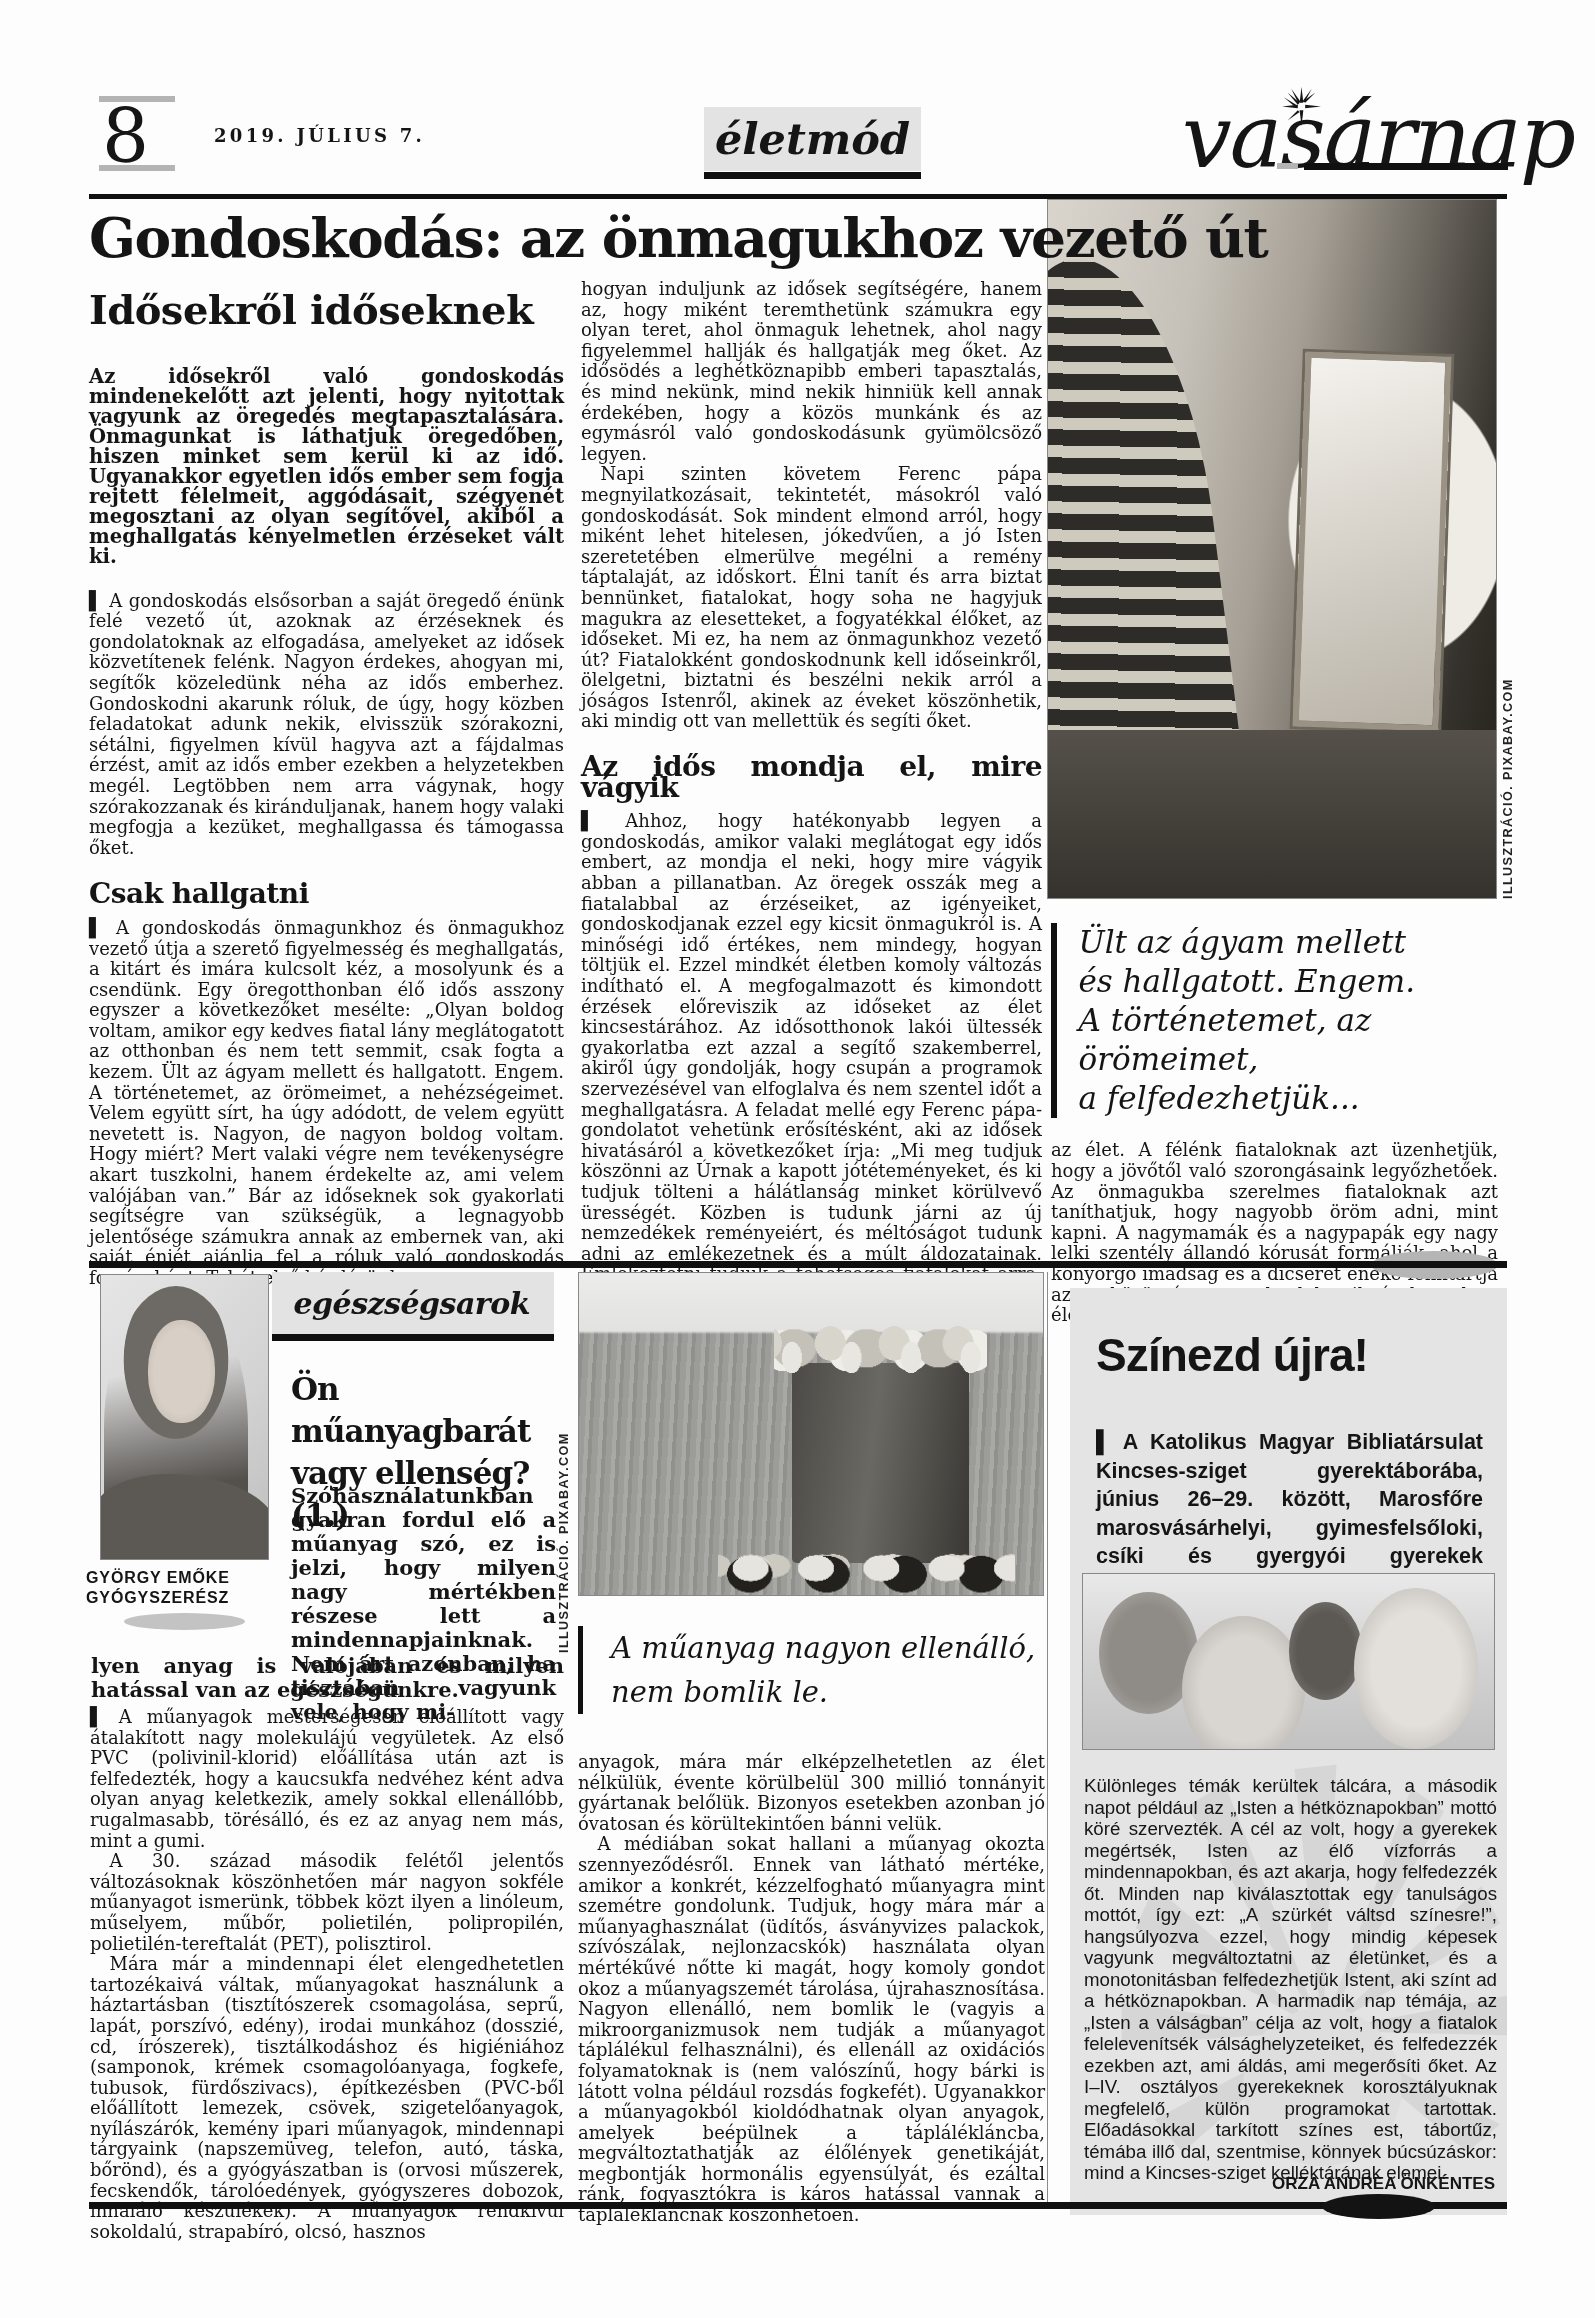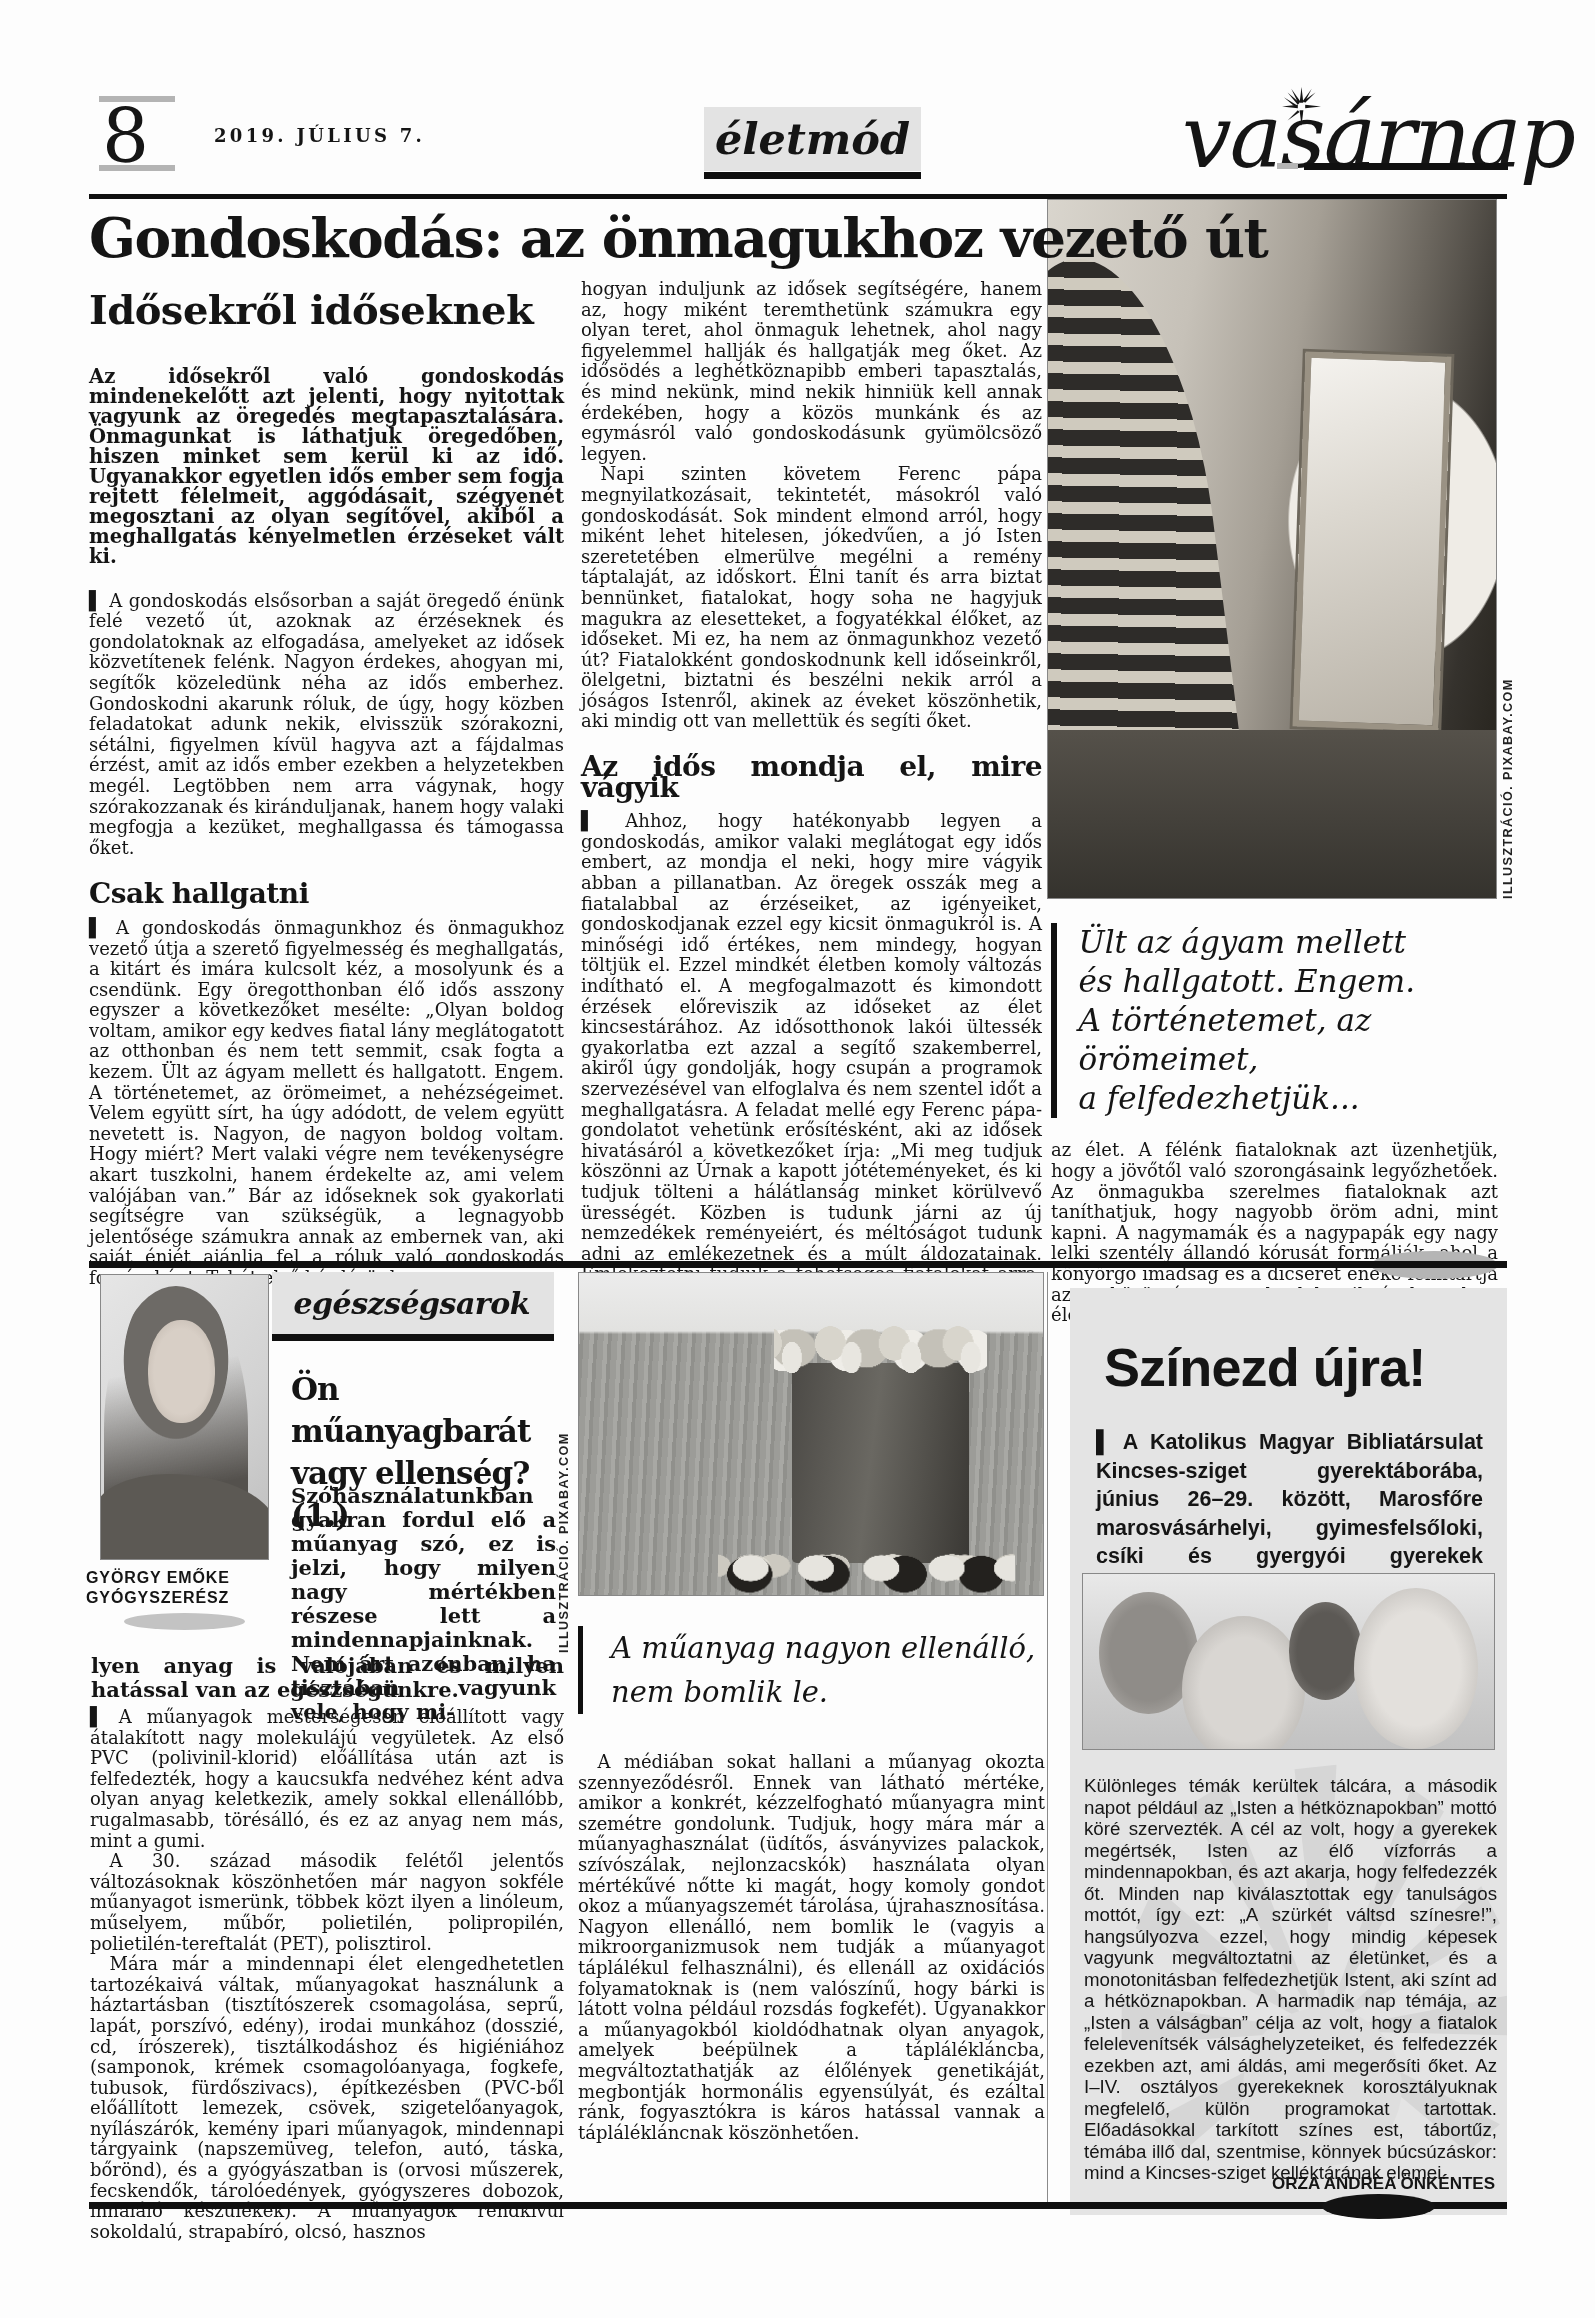--- a/index.html
+++ b/index.html
@@ -43,21 +43,21 @@
   .h-left{font-size:31px;font-weight:700;line-height:42px;letter-spacing:-0.9px;margin:0;}
   .lead-left{font-weight:700;font-size:21px;line-height:24px;text-align:justify;}
   .capname{font-family:"Liberation Sans","DejaVu Sans",sans-serif;font-weight:700;
     font-size:16px;letter-spacing:0.9px;line-height:18.7px;}
   
   .pullquote2{border-left:5.6px solid #101010;padding-left:28px;}
   .pullquote2 span{display:block;font-style:italic;font-size:29px;line-height:44px;}
   
   .graybox{background:#e4e4e4;overflow:hidden;}
   .sans{font-family:"Liberation Sans","DejaVu Sans",sans-serif;}
-  .camp-title{font-weight:700;font-size:54px;letter-spacing:-0.9px;margin:8px;}
+  .camp-title{font-weight:700;font-size:46px;letter-spacing:-0.9px;margin:0;}
   .camp-lead{font-weight:700;font-size:21.5px;line-height:28.5px;text-align:justify;margin:0;}
   .camp-body{font-size:18.7px;line-height:21.5px;text-align:justify;margin:2px;}
   .vline{background:#8a8a8a;width:1.4px;}
   
   .ph1{background:
     radial-gradient(196px 252px at 78% 46%, #efece6 0%, #efece6 55%, rgba(0,0,0,0) 56%),
     linear-gradient(100deg,#d9d5cd 0%,#c6c1b8 28%,#a59f95 48%,#6b665e 68%,#35322d 86%,#232019 100%);}
   .ph1 .frame{position:absolute;left:56%;top:22%;width:30%;height:52%;
     background:linear-gradient(160deg,#f4f2ee 0%,#dcd8d0 40%,#b9b3a8 100%);
     border:6.5px solid #9a9284;box-shadow:0 0 0 2.8px #6d675c;transform:rotate(2deg);}
@@ -208,20 +208,21 @@
     <div class="trash"></div>
     <div class="bags"></div>
   </div>
 
   <div class="abs pullquote2" style="left:578px;top:1626px;width:449px;">
     <span>A műanyag nagyon ellenálló,</span>
     <span>nem bomlik le.</span>
   </div>
 
   <div class="abs col" style="left:578px;top:1752px;width:467px;">
+    <p>anyagok, mára már elképzelhetetlen az élet nélkülük, évente körülbelül 300 millió tonnányit gyártanak belőlük. Bizonyos esetekben azonban jó óvatosan és körültekintően bánni velük.</p>
     <p class="ind">A médiában sokat hallani a műanyag okozta szennyeződésről. Ennek van látható mértéke, amikor a konkrét, kézzelfogható műanyagra mint szemétre gondolunk. Tudjuk, hogy mára már a műanyaghasználat (üdítős, ásványvizes palackok, szívószálak, nejlonzacskók) használata olyan mértékűvé nőtte ki magát, hogy komoly gondot okoz a műanyagszemét tárolása, újrahasznosítása. Nagyon ellenálló, nem bomlik le (vagyis a mikroorganizmusok nem tudják a műanyagot táplálékul felhasználni), és ellenáll az oxidációs folyamatoknak is (nem valószínű, hogy bárki is látott volna például rozsdás fogkefét). Ugyanakkor a műanyagokból kioldódhatnak olyan anyagok, amelyek beépülnek a táplálékláncba, megváltoztathatják az élőlények genetikáját, megbontják hormonális egyensúlyát, és ezáltal ránk, fogyasztókra is káros hatással vannak a táplálékláncnak köszönhetően.</p>
   </div>
 
   <div class="abs vline" style="left:1047px;top:1272px;height:931px;"></div>
 
   <div class="abs graybox" style="left:1070px;top:1288px;width:437px;height:927px;">
     <svg class="wm" style="left:42px;top:444px;" width="421" height="467" viewBox="0 0 900 1000">
       <g fill="#d6d6d6">
         <polygon points="450,640 390,80 480,70"></polygon>
           <polygon points="450,640 640,120 710,170"></polygon>

